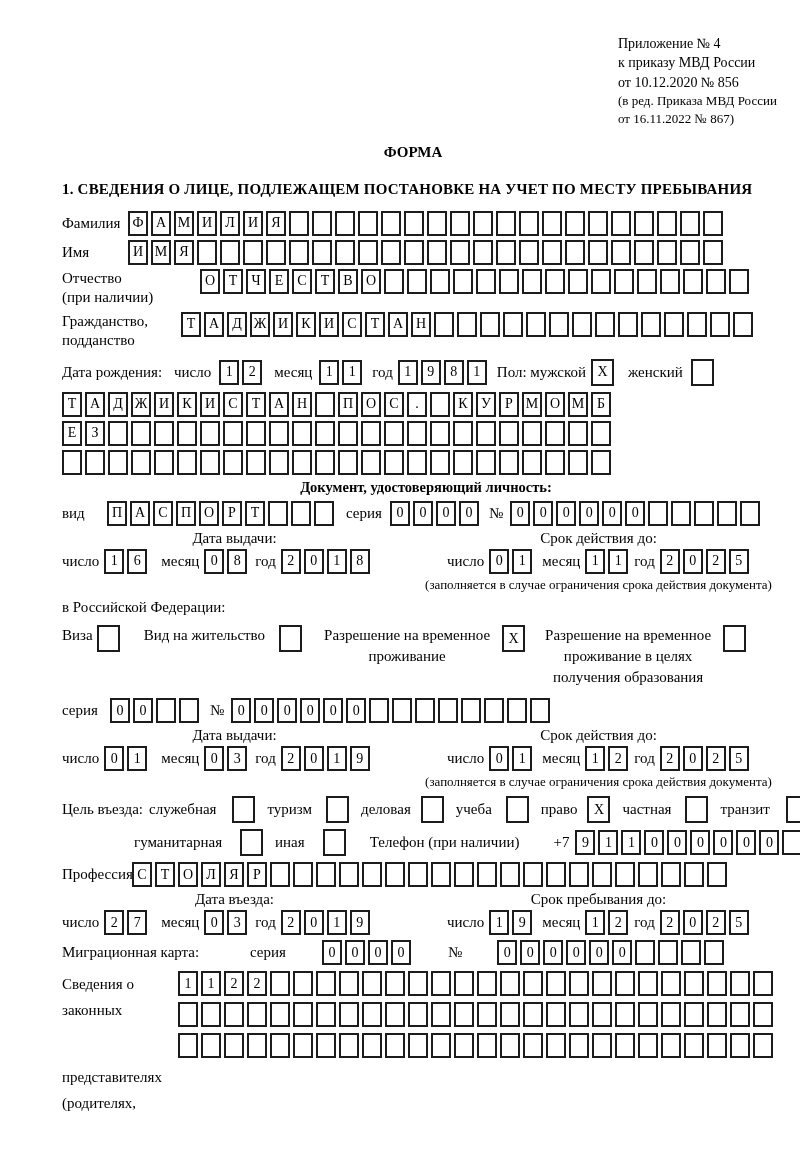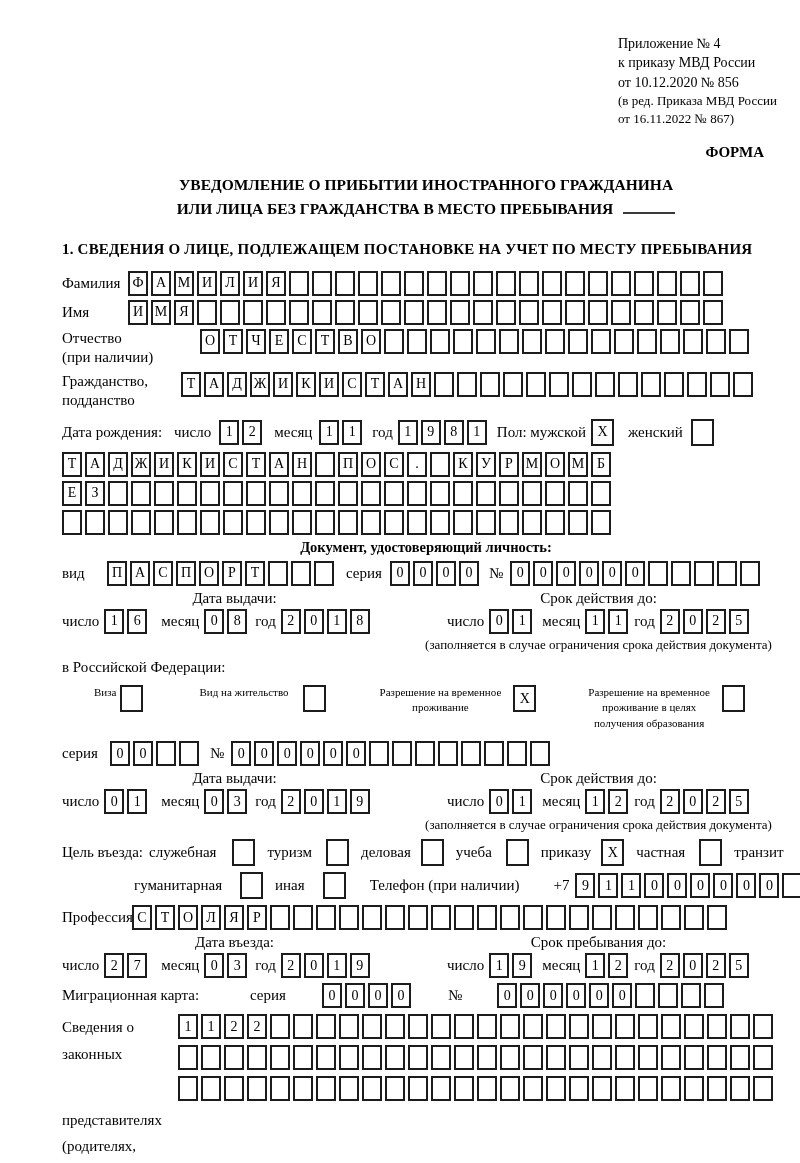--- a/index.html
+++ b/index.html
@@ -2,21 +2,21 @@
 <html><head>
 <meta charset="utf-8">
 <style>
   * { margin:0; padding:0; box-sizing:border-box; }
   html,body { background:#fff; }
   body { font-family:"Liberation Serif","DejaVu Serif",serif; color:#000; }
   .page { width:800px; height:1163px; background:#fff; padding:34px 10px 0 62px; overflow:hidden; position:relative; }
 
   .appendix { margin-left:556px; font-size:14px; line-height:1.38; }
   .appendix .small { font-size:13px; }
-  .forma { text-align:right; padding-right:26px; font-weight:bold; font-size:15px; margin-top:16px; }
+  .forma { text-align:center; padding-right:26px; font-weight:bold; font-size:15px; margin-top:16px; }
   .title { text-align:center; font-weight:bold; font-size:15.5px; line-height:1.55; margin-top:12px; }
   .blank-line { display:inline-block; width:52px; border-bottom:2px solid #3a3a3a; height:13px; margin-left:10px; }
   .section { font-weight:bold; font-size:15px; margin-top:20px; margin-bottom:13px; letter-spacing:.2px; }
 
   .row { display:flex; align-items:center; margin-bottom:4px; }
   .lbl { font-size:15px; line-height:1.3; flex:0 0 auto; }
   .cells { display:flex; gap:3px; flex:0 0 auto; }
   .cell { flex:0 0 auto; width:20px; height:25px; border:2px solid #1c1c1c; background:#fff;
           display:flex; align-items:center; justify-content:center; font-size:14px; }
   .cells.cb .cell { width:23px; height:27px; }
@@ -32,21 +32,21 @@
   .dg-left { width:345px; }
   .dg-right { flex:1; }
   .date-title { text-align:center; font-size:15px; margin-bottom:2px; }
   .date-line { display:flex; align-items:center; }
   .date-line .lbl { margin-right:5px; }
   .date-note { font-size:13px; margin-top:3px; text-align:center; white-space:nowrap; }
 
   .plain { font-size:15px; line-height:1.55; }
   .cbrow { display:flex; align-items:flex-start; margin-top:6px; margin-bottom:10px; }
   .cbitem { display:flex; align-items:flex-start; }
-  .cbtext { font-size:11px; line-height:1.4; text-align:center;margin-left:32px; }
+  .cbtext { font-size:15px; line-height:1.4; text-align:center; }
   .cbtext.left { text-align:left; }
 
   .purpose-row { display:flex; align-items:center; margin-top:6px; margin-bottom:6px; }
   .purpose-row .lbl { margin-right:6px; }
   .purpose-row .cells { margin-right:12px; }
 </style>
 </head>
 <body>
 
 <div class="page">
@@ -54,26 +54,20 @@
   <div class="appendix">
     <div>Приложение № 4</div>
     <div>к приказу МВД России</div>
     <div>от 10.12.2020 № 856</div>
     <div class="small">(в ред. Приказа МВД России</div>
     <div class="small">от 16.11.2022 № 867)</div>
   </div>
 
   <div class="forma">ФОРМА</div>
 
-  <div class="title">
-    <div>УВЕДОМЛЕНИЕ О ПРИБЫТИИ ИНОСТРАННОГО ГРАЖДАНИНА</div>
-    <div>
-      <span>ИЛИ ЛИЦА БЕЗ ГРАЖДАНСТВА В МЕСТО ПРЕБЫВАНИЯ</span><span class="blank-line"></span>
-    </div>
-  </div>
 
   <div class="section">1. СВЕДЕНИЯ О ЛИЦЕ, ПОДЛЕЖАЩЕМ ПОСТАНОВКЕ НА УЧЕТ ПО МЕСТУ ПРЕБЫВАНИЯ</div>
 
   <div class="row">
     <div class="lbl lw-66">Фамилия</div>
     <div class="cells">
         <div class="cell">Ф</div>
         <div class="cell">А</div>
         <div class="cell">М</div>
         <div class="cell">И</div>
@@ -522,21 +516,21 @@
         <div class="cell"></div>
       </div>
     <span class="lbl">деловая</span>
     <div class="cells cb" style="margin-left:4px;">
         <div class="cell"></div>
       </div>
     <span class="lbl">учеба</span>
     <div class="cells cb" style="margin-left:8px;">
         <div class="cell"></div>
       </div>
-    <span class="lbl">приказу</span>
+    <span class="lbl">право</span>
     <div class="cells cb" style="margin-left:4px;">
         <div class="cell">X</div>
       </div>
     <span class="lbl">частная</span>
     <div class="cells cb" style="margin-left:8px;">
         <div class="cell"></div>
       </div>
     <span class="lbl">транзит</span>
     <div class="cells cb" style="margin-left:10px;">
         <div class="cell"></div>

